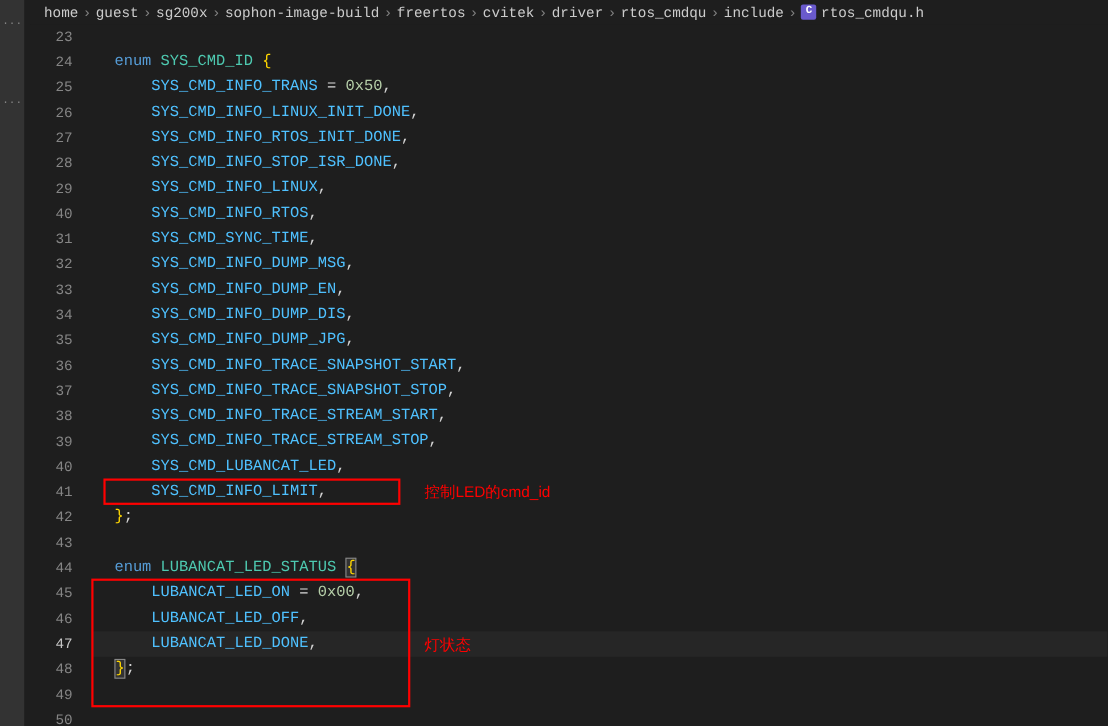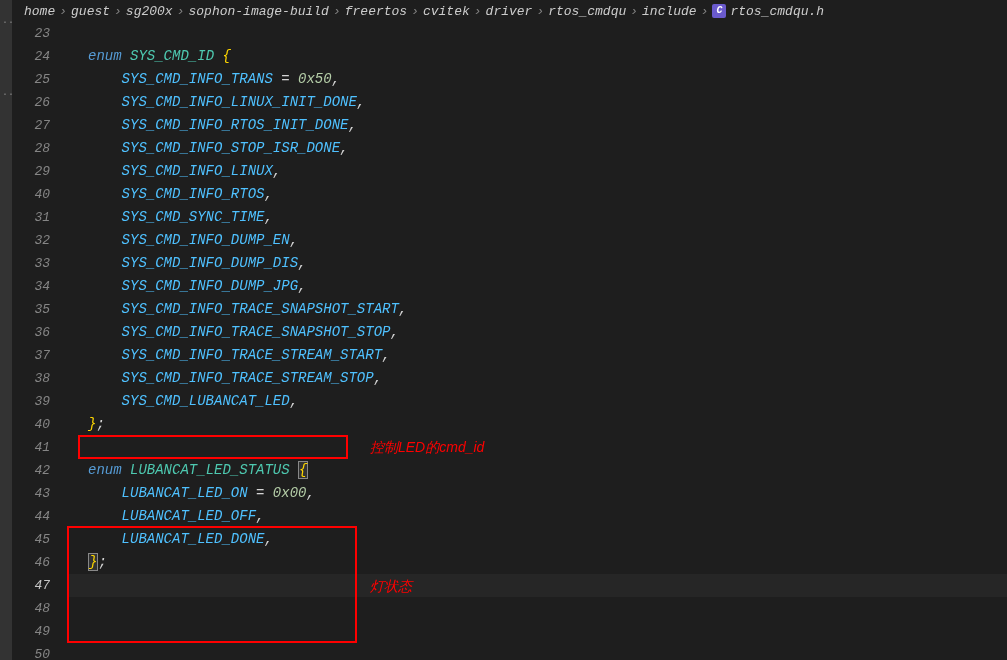--- a/index.html
+++ b/index.html
@@ -28,25 +28,24 @@
       align-items: center;
       justify-content: center;
       color: #858585;
     }
     .activity-dots {
       font-size: 10px;
       color: #858585;
     }
     .main-area {
       position: absolute;
-      left: 12px;
-      top: 0;
-      right: 0;
-      height: 100%;
-      font-style: italic;
+      left: 28px;
+      top: 0;
+      right: 0;
+      height: 100%;
     }
     .breadcrumb {
       height: 22px;
       background: #1e1e1e;
       display: flex;
       align-items: center;
       padding: 0 12px;
       font-size: 13px;
       color: #a0a0a0;
       white-space: nowrap;
@@ -236,28 +235,30 @@
     <div class="code-area" id="code">
         <div class="code-line"></div>
         <div class="code-line"><span class="tok-keyword">enum</span><span> </span><span class="tok-type">SYS_CMD_ID</span><span> </span><span class="tok-brace">{</span></div>
         <div class="code-line">    <span class="tok-enum">SYS_CMD_INFO_TRANS</span><span> = </span><span class="tok-number">0x50</span><span class="tok-punct">,</span></div>
         <div class="code-line">    <span class="tok-enum">SYS_CMD_INFO_LINUX_INIT_DONE</span><span class="tok-punct">,</span></div>
         <div class="code-line">    <span class="tok-enum">SYS_CMD_INFO_RTOS_INIT_DONE</span><span class="tok-punct">,</span></div>
         <div class="code-line">    <span class="tok-enum">SYS_CMD_INFO_STOP_ISR_DONE</span><span class="tok-punct">,</span></div>
         <div class="code-line">    <span class="tok-enum">SYS_CMD_INFO_LINUX</span><span class="tok-punct">,</span></div>
         <div class="code-line">    <span class="tok-enum">SYS_CMD_INFO_RTOS</span><span class="tok-punct">,</span></div>
         <div class="code-line">    <span class="tok-enum">SYS_CMD_SYNC_TIME</span><span class="tok-punct">,</span></div>
+        <div class="code-line">    <span class="tok-enum">SYS_CMD_INFO_DUMP_MSG</span><span class="tok-punct">,</span></div>
         <div class="code-line">    <span class="tok-enum">SYS_CMD_INFO_DUMP_EN</span><span class="tok-punct">,</span></div>
         <div class="code-line">    <span class="tok-enum">SYS_CMD_INFO_DUMP_DIS</span><span class="tok-punct">,</span></div>
         <div class="code-line">    <span class="tok-enum">SYS_CMD_INFO_DUMP_JPG</span><span class="tok-punct">,</span></div>
         <div class="code-line">    <span class="tok-enum">SYS_CMD_INFO_TRACE_SNAPSHOT_START</span><span class="tok-punct">,</span></div>
         <div class="code-line">    <span class="tok-enum">SYS_CMD_INFO_TRACE_SNAPSHOT_STOP</span><span class="tok-punct">,</span></div>
         <div class="code-line">    <span class="tok-enum">SYS_CMD_INFO_TRACE_STREAM_START</span><span class="tok-punct">,</span></div>
         <div class="code-line">    <span class="tok-enum">SYS_CMD_INFO_TRACE_STREAM_STOP</span><span class="tok-punct">,</span></div>
         <div class="code-line">    <span class="tok-enum">SYS_CMD_LUBANCAT_LED</span><span class="tok-punct">,</span></div>
+        <div class="code-line">    <span class="tok-enum">SYS_CMD_INFO_LIMIT</span><span class="tok-punct">,</span></div>
         <div class="code-line"><span class="tok-brace">}</span><span class="tok-punct">;</span></div>
         <div class="code-line"></div>
         <div class="code-line"><span class="tok-keyword">enum</span><span> </span><span class="tok-type">LUBANCAT_LED_STATUS</span><span> </span><span class="tok-brace bracket-match">{</span></div>
         <div class="code-line">    <span class="tok-enum">LUBANCAT_LED_ON</span><span> = </span><span class="tok-number">0x00</span><span class="tok-punct">,</span></div>
         <div class="current-line-bg" style="top: 552px;"></div>
         <div class="code-line">    <span class="tok-enum">LUBANCAT_LED_OFF</span><span class="tok-punct">,</span></div>
         <div class="code-line">    <span class="tok-enum">LUBANCAT_LED_DONE</span><span class="tok-punct">,</span></div>
         <div class="code-line"><span class="tok-brace bracket-match">}</span><span class="tok-punct">;</span></div>
         <div class="code-line"></div>
       </div>

